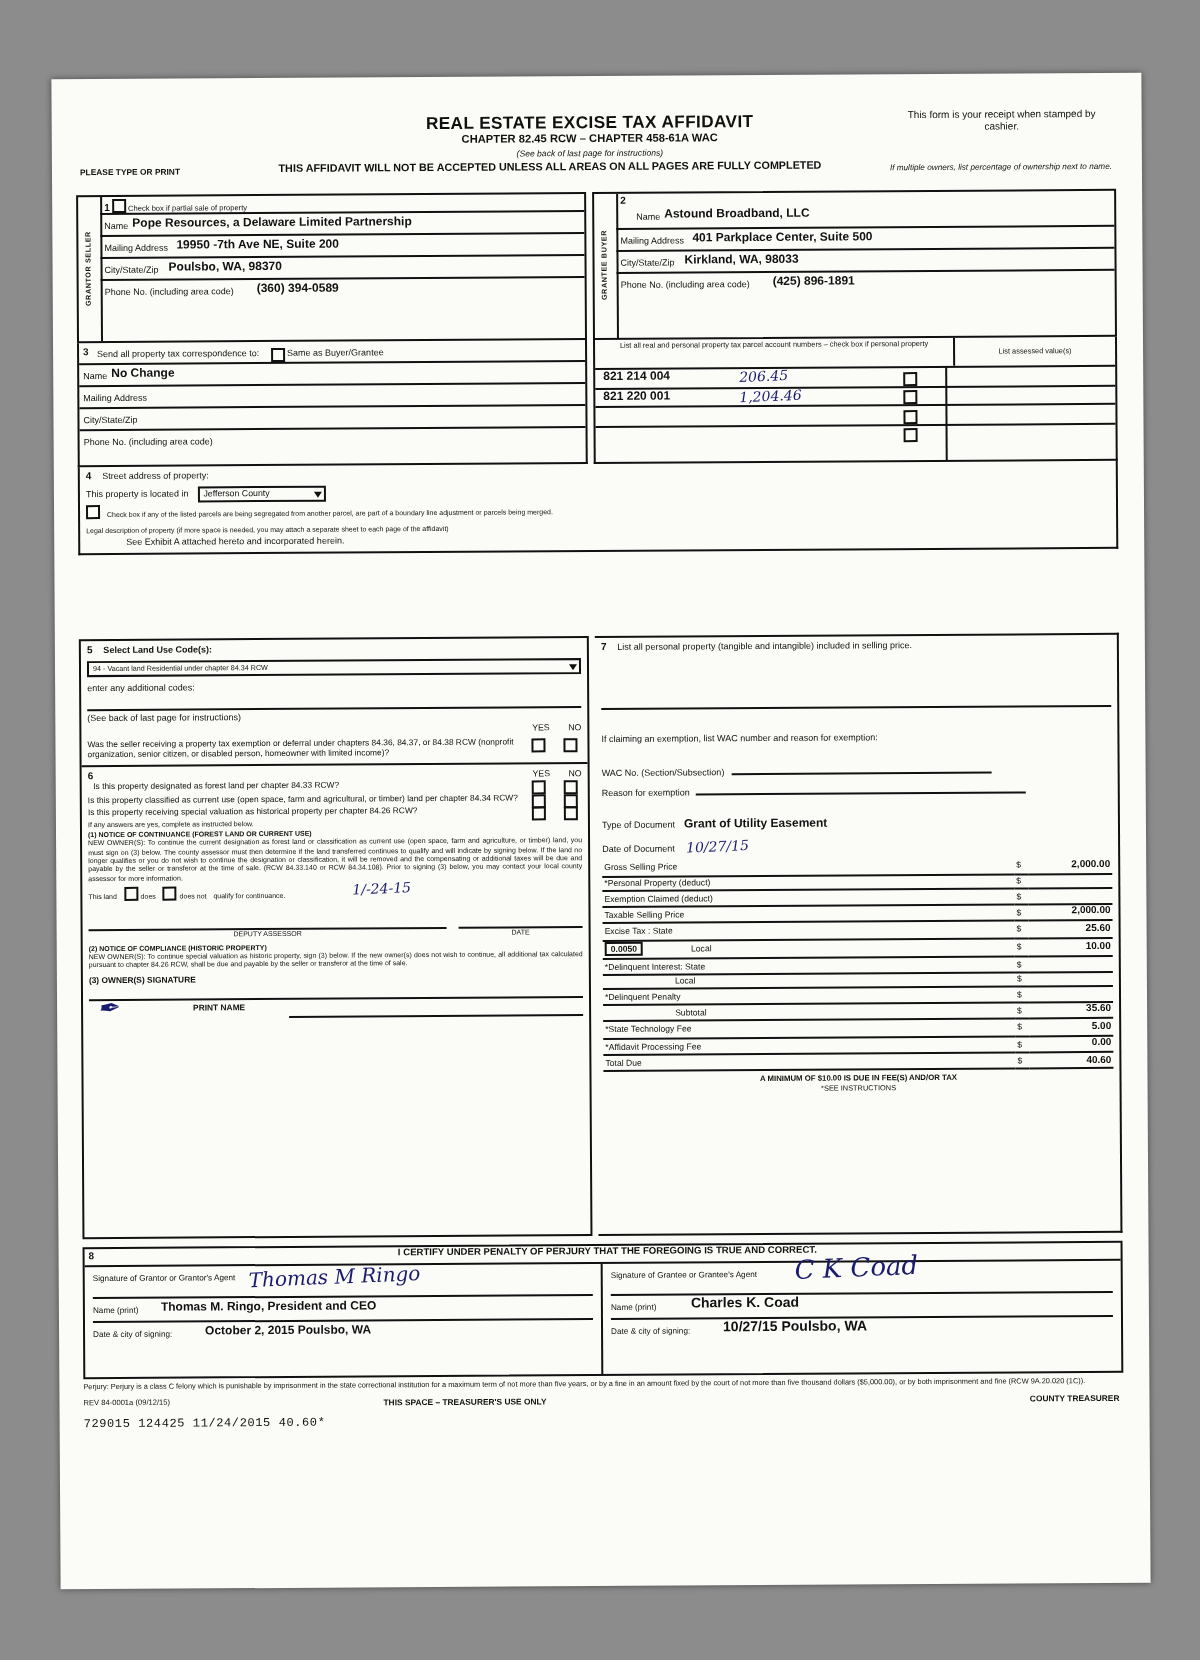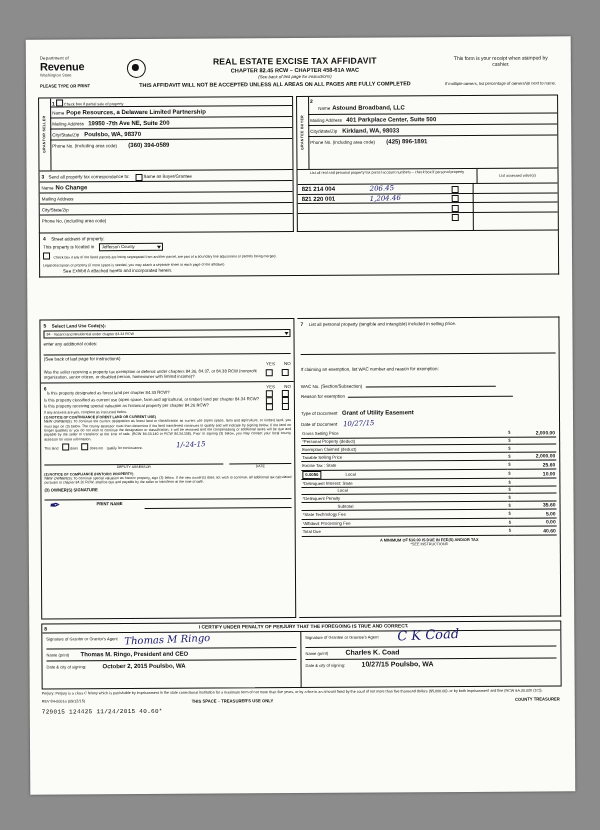--- a/index.html
+++ b/index.html
@@ -144,26 +144,20 @@
   }
   .scribble { color: #1a1a6e; font-family: "DejaVu Serif", serif; font-style: italic; }
 </style>
 </head>
 <body>
 
 <div class="page">
  <div class="doc">
 
   <div class="hdr">
-    <div class="logo">
-      <div class="dept">Department of</div>
-      <div class="rev">Revenue</div>
-      <div class="wash">Washington State</div>
-      <div class="seal"></div>
-    </div>
     <div class="title-wrap">
       <div class="t1">REAL ESTATE EXCISE TAX AFFIDAVIT</div>
       <div class="t2">CHAPTER 82.45 RCW – CHAPTER 458-61A WAC</div>
       <div class="t3">(See back of last page for instructions)</div>
     </div>
     <div class="receipt">This form is your receipt when stamped by cashier.</div>
     <div class="please">PLEASE TYPE OR PRINT</div>
     <div class="notaccept">THIS AFFIDAVIT WILL NOT BE ACCEPTED UNLESS ALL AREAS ON ALL PAGES ARE FULLY COMPLETED</div>
     <div class="multiple">If multiple owners, list percentage of ownership next to name.</div>
   </div>

